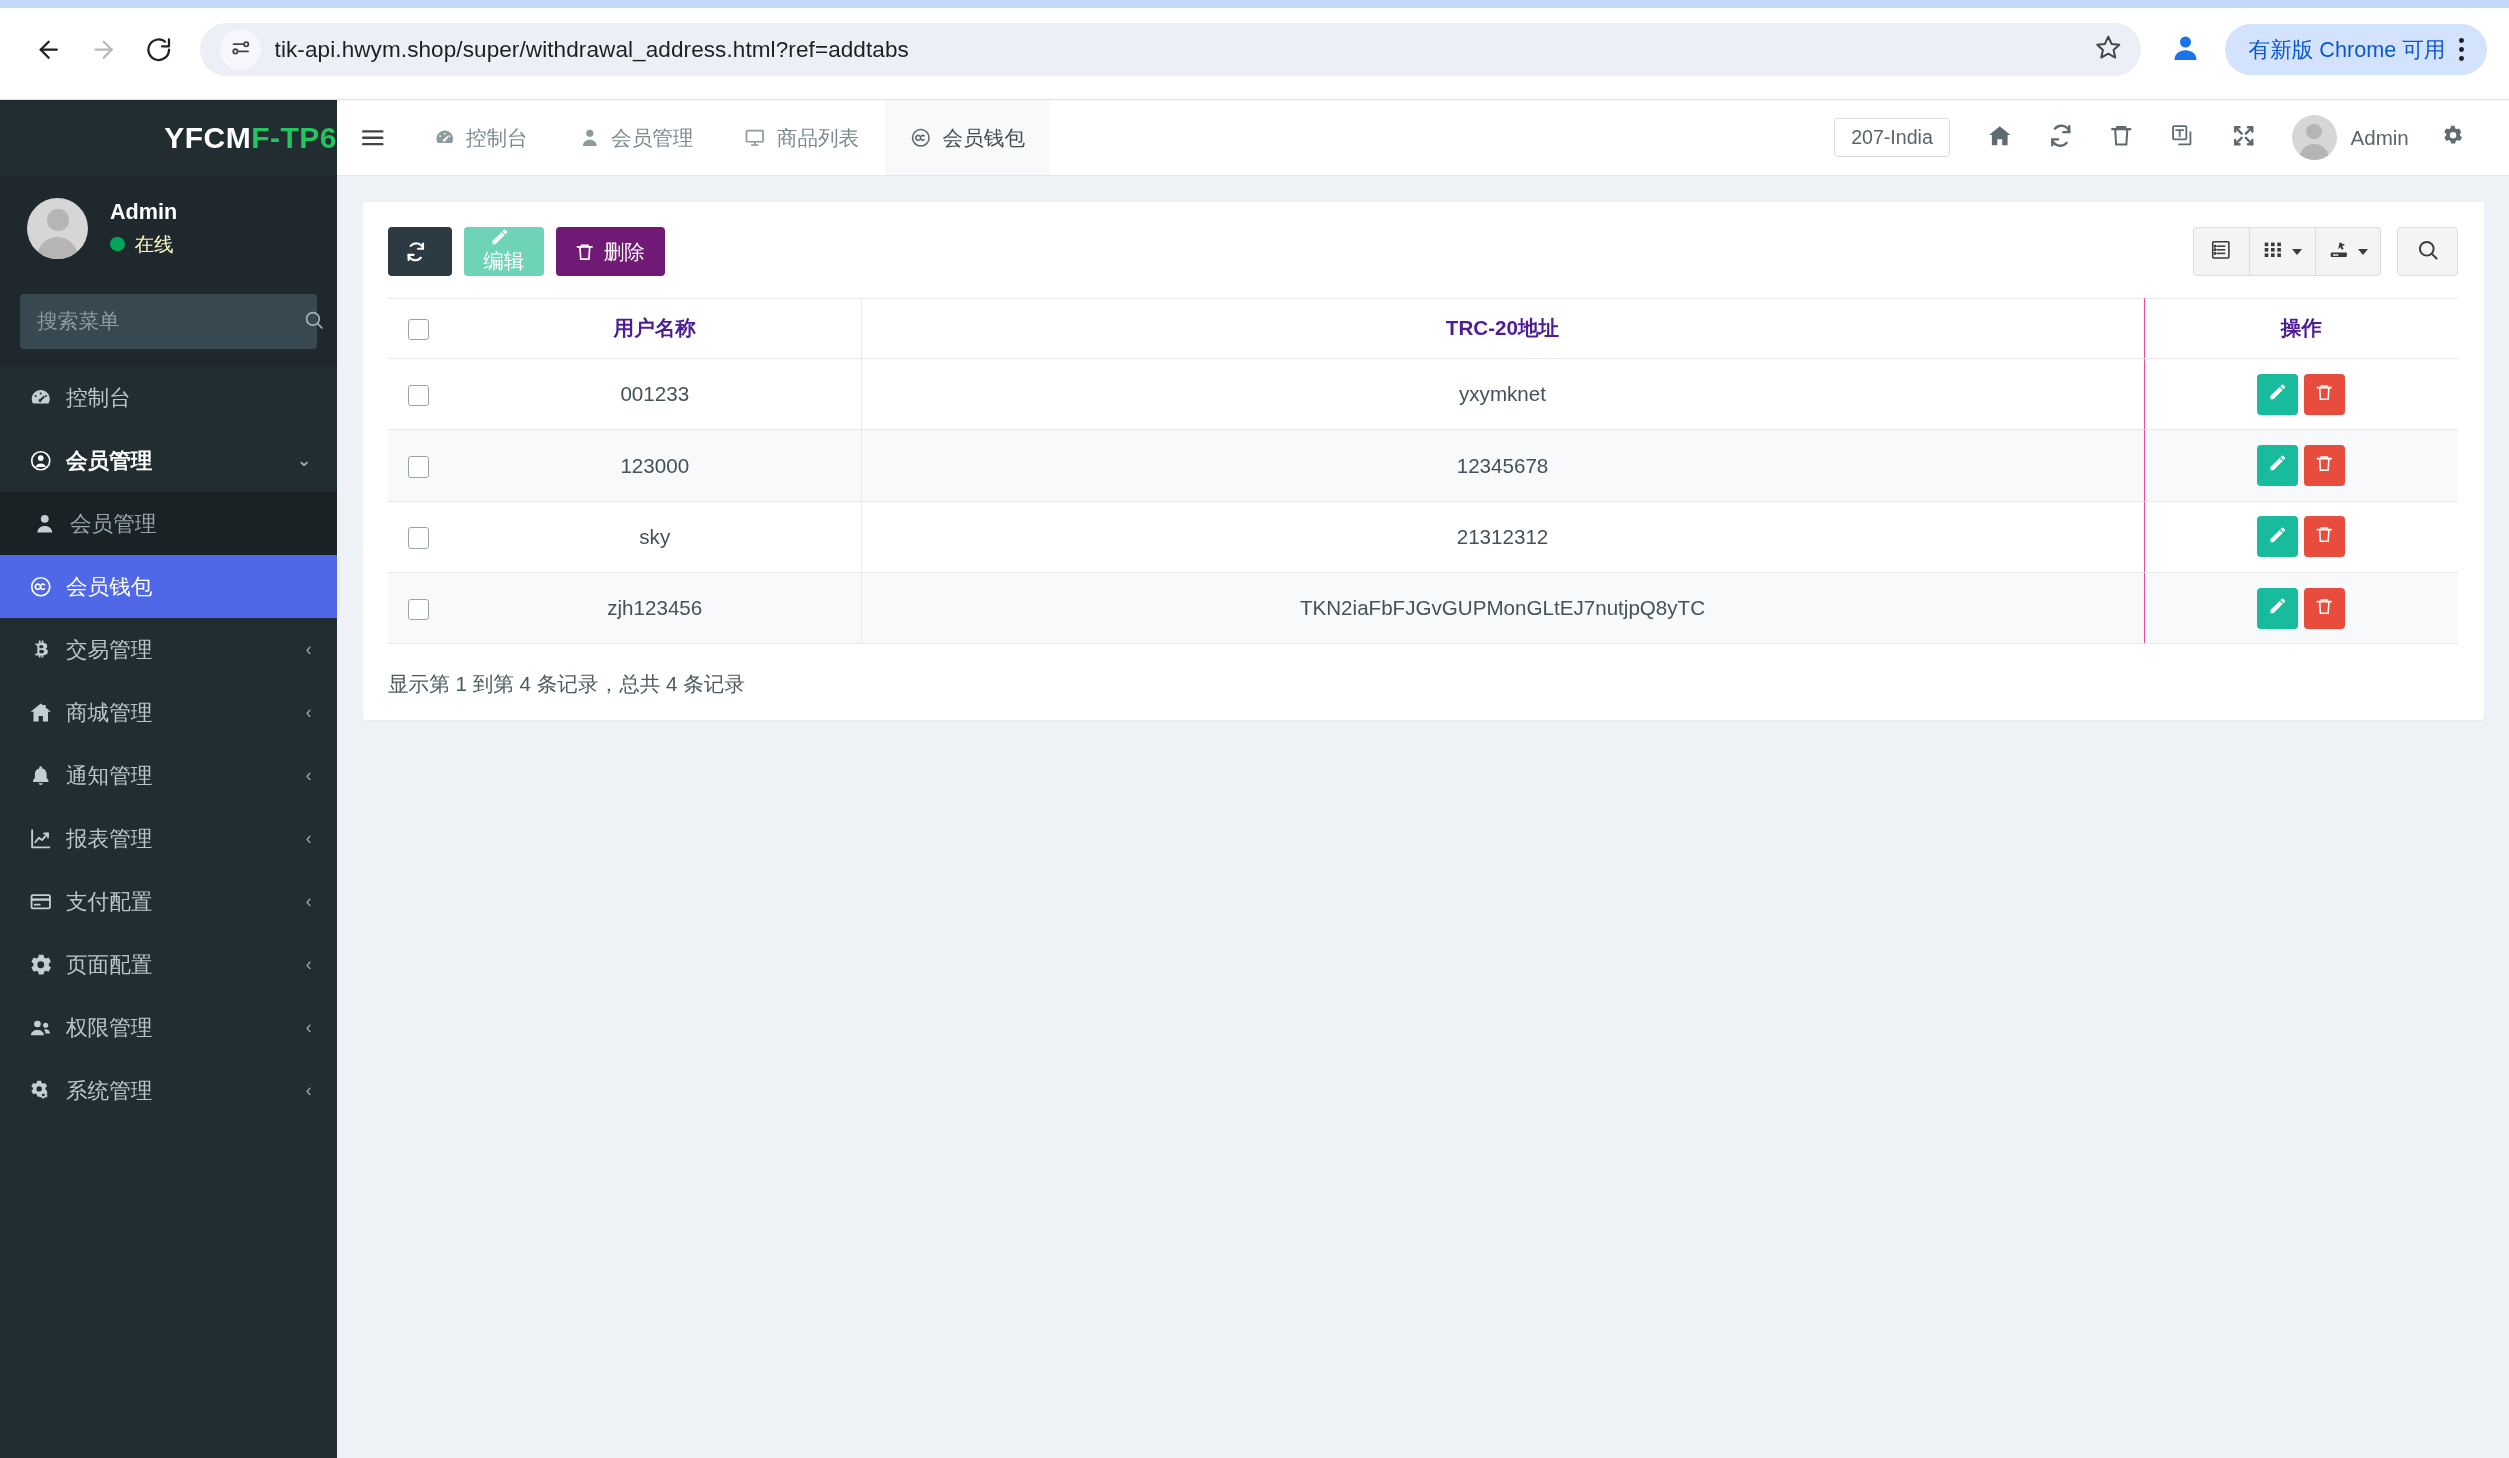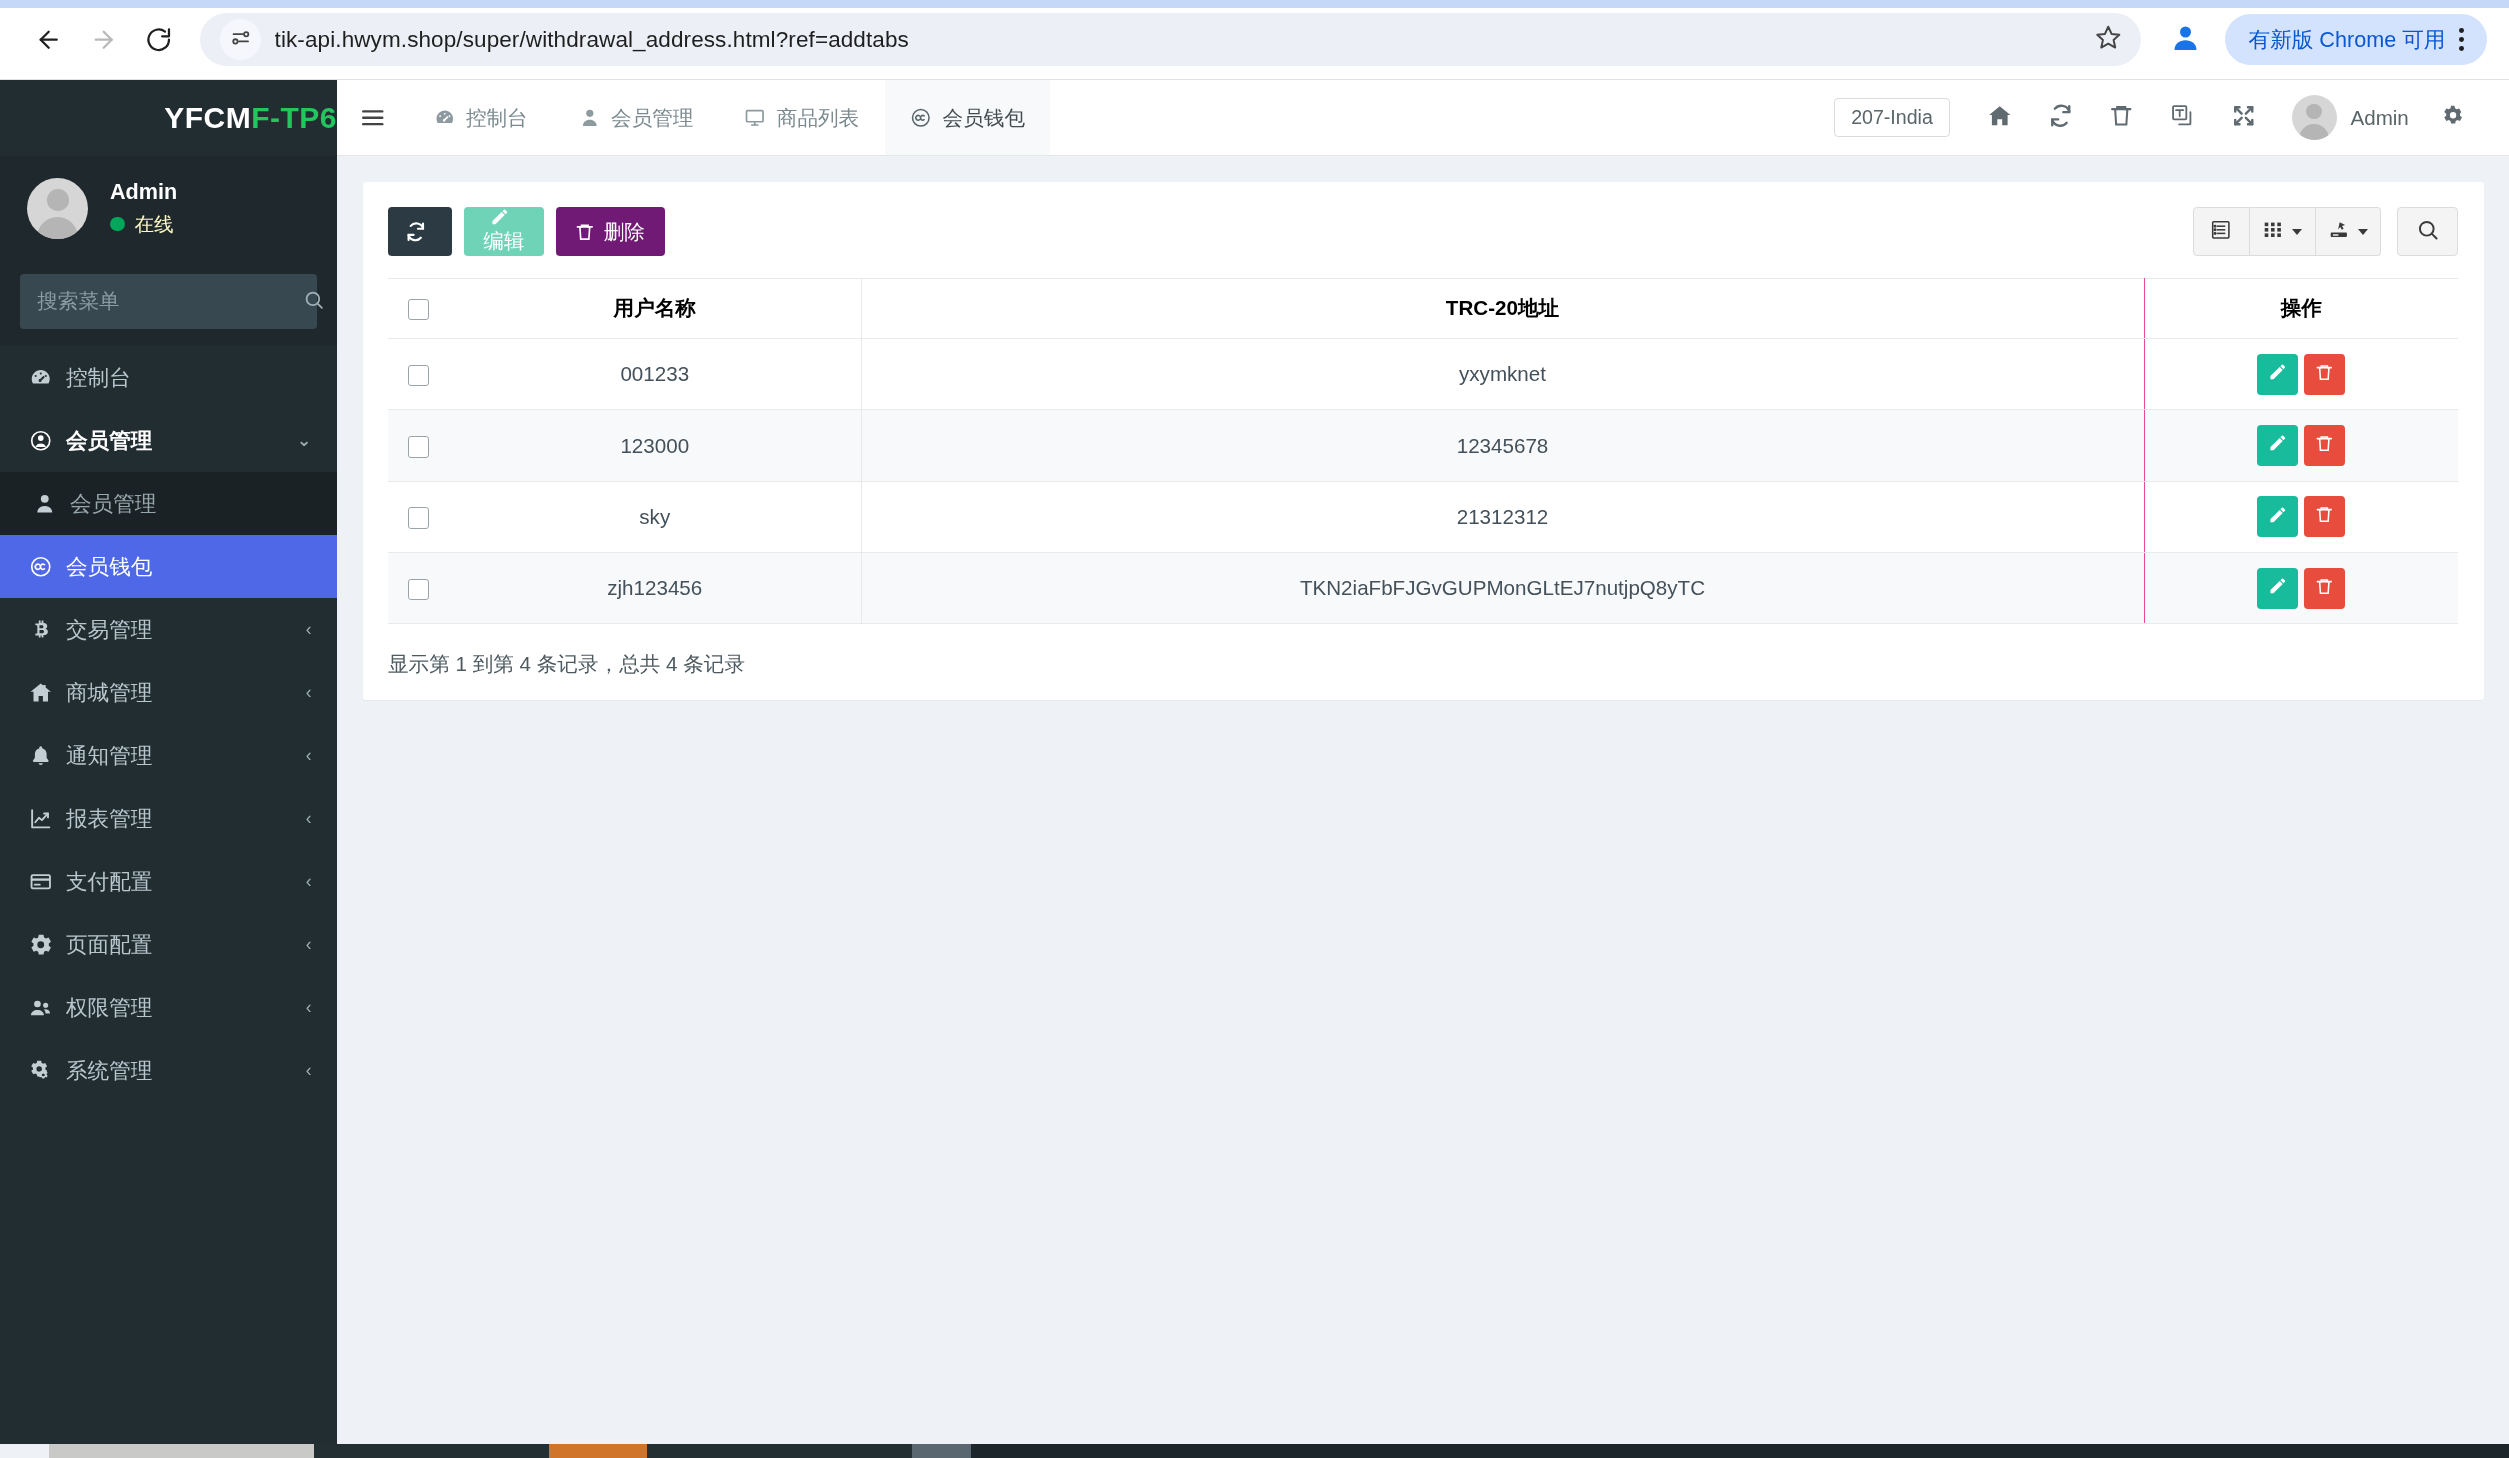--- a/index.html
+++ b/index.html
@@ -5,21 +5,21 @@
   * { box-sizing: border-box; margin: 0; padding: 0; }
   html, body {
     width: 2509px; height: 1458px;
     font-family: "Liberation Sans", "DejaVu Sans", sans-serif;
     overflow: hidden;
     background: #eef1f5;
   }
 
   
   #browser-chrome {
-    height: 80px;
+    height: 100px;
     background: #ffffff;
     display: flex;
     align-items: center;
     padding: 0 21.6px;
     position: relative;
     border-bottom: 1px solid #dfe1e5;
   }
   #browser-chrome::before {
     content: "";
     position: absolute; left: 0; right: 0; top: 0; height: 7.8px;
@@ -269,21 +269,21 @@
     border-left: 5.9px solid transparent; border-right: 5.9px solid transparent;
     border-top: 6.9px solid #3a3a3a; display: block;
   }
 
   table#data-table { width: 100%; border-collapse: collapse; }
   table#data-table th, table#data-table td {
     border-top: 1px solid #e7e9eb;
     border-bottom: 1px solid #e7e9eb;
   }
   table#data-table th {
-    font-size: 20.6px; color: #000000; font-weight: bold;
+    font-size: 20.6px; color: #4c1d95; font-weight: bold;
     padding: 15.7px 7.8px; text-align: center;
     background: #ffffff;
   }
   table#data-table td {
     font-size: 20.6px; color: #44515a;
     padding: 14.7px 7.8px; text-align: center;
   }
   .col-check { width: 61px; }
   .col-user { width: 412px; border-right: 1px solid #e7e9eb; }
   .col-addr { border-right: 1px solid #ec4899; }

